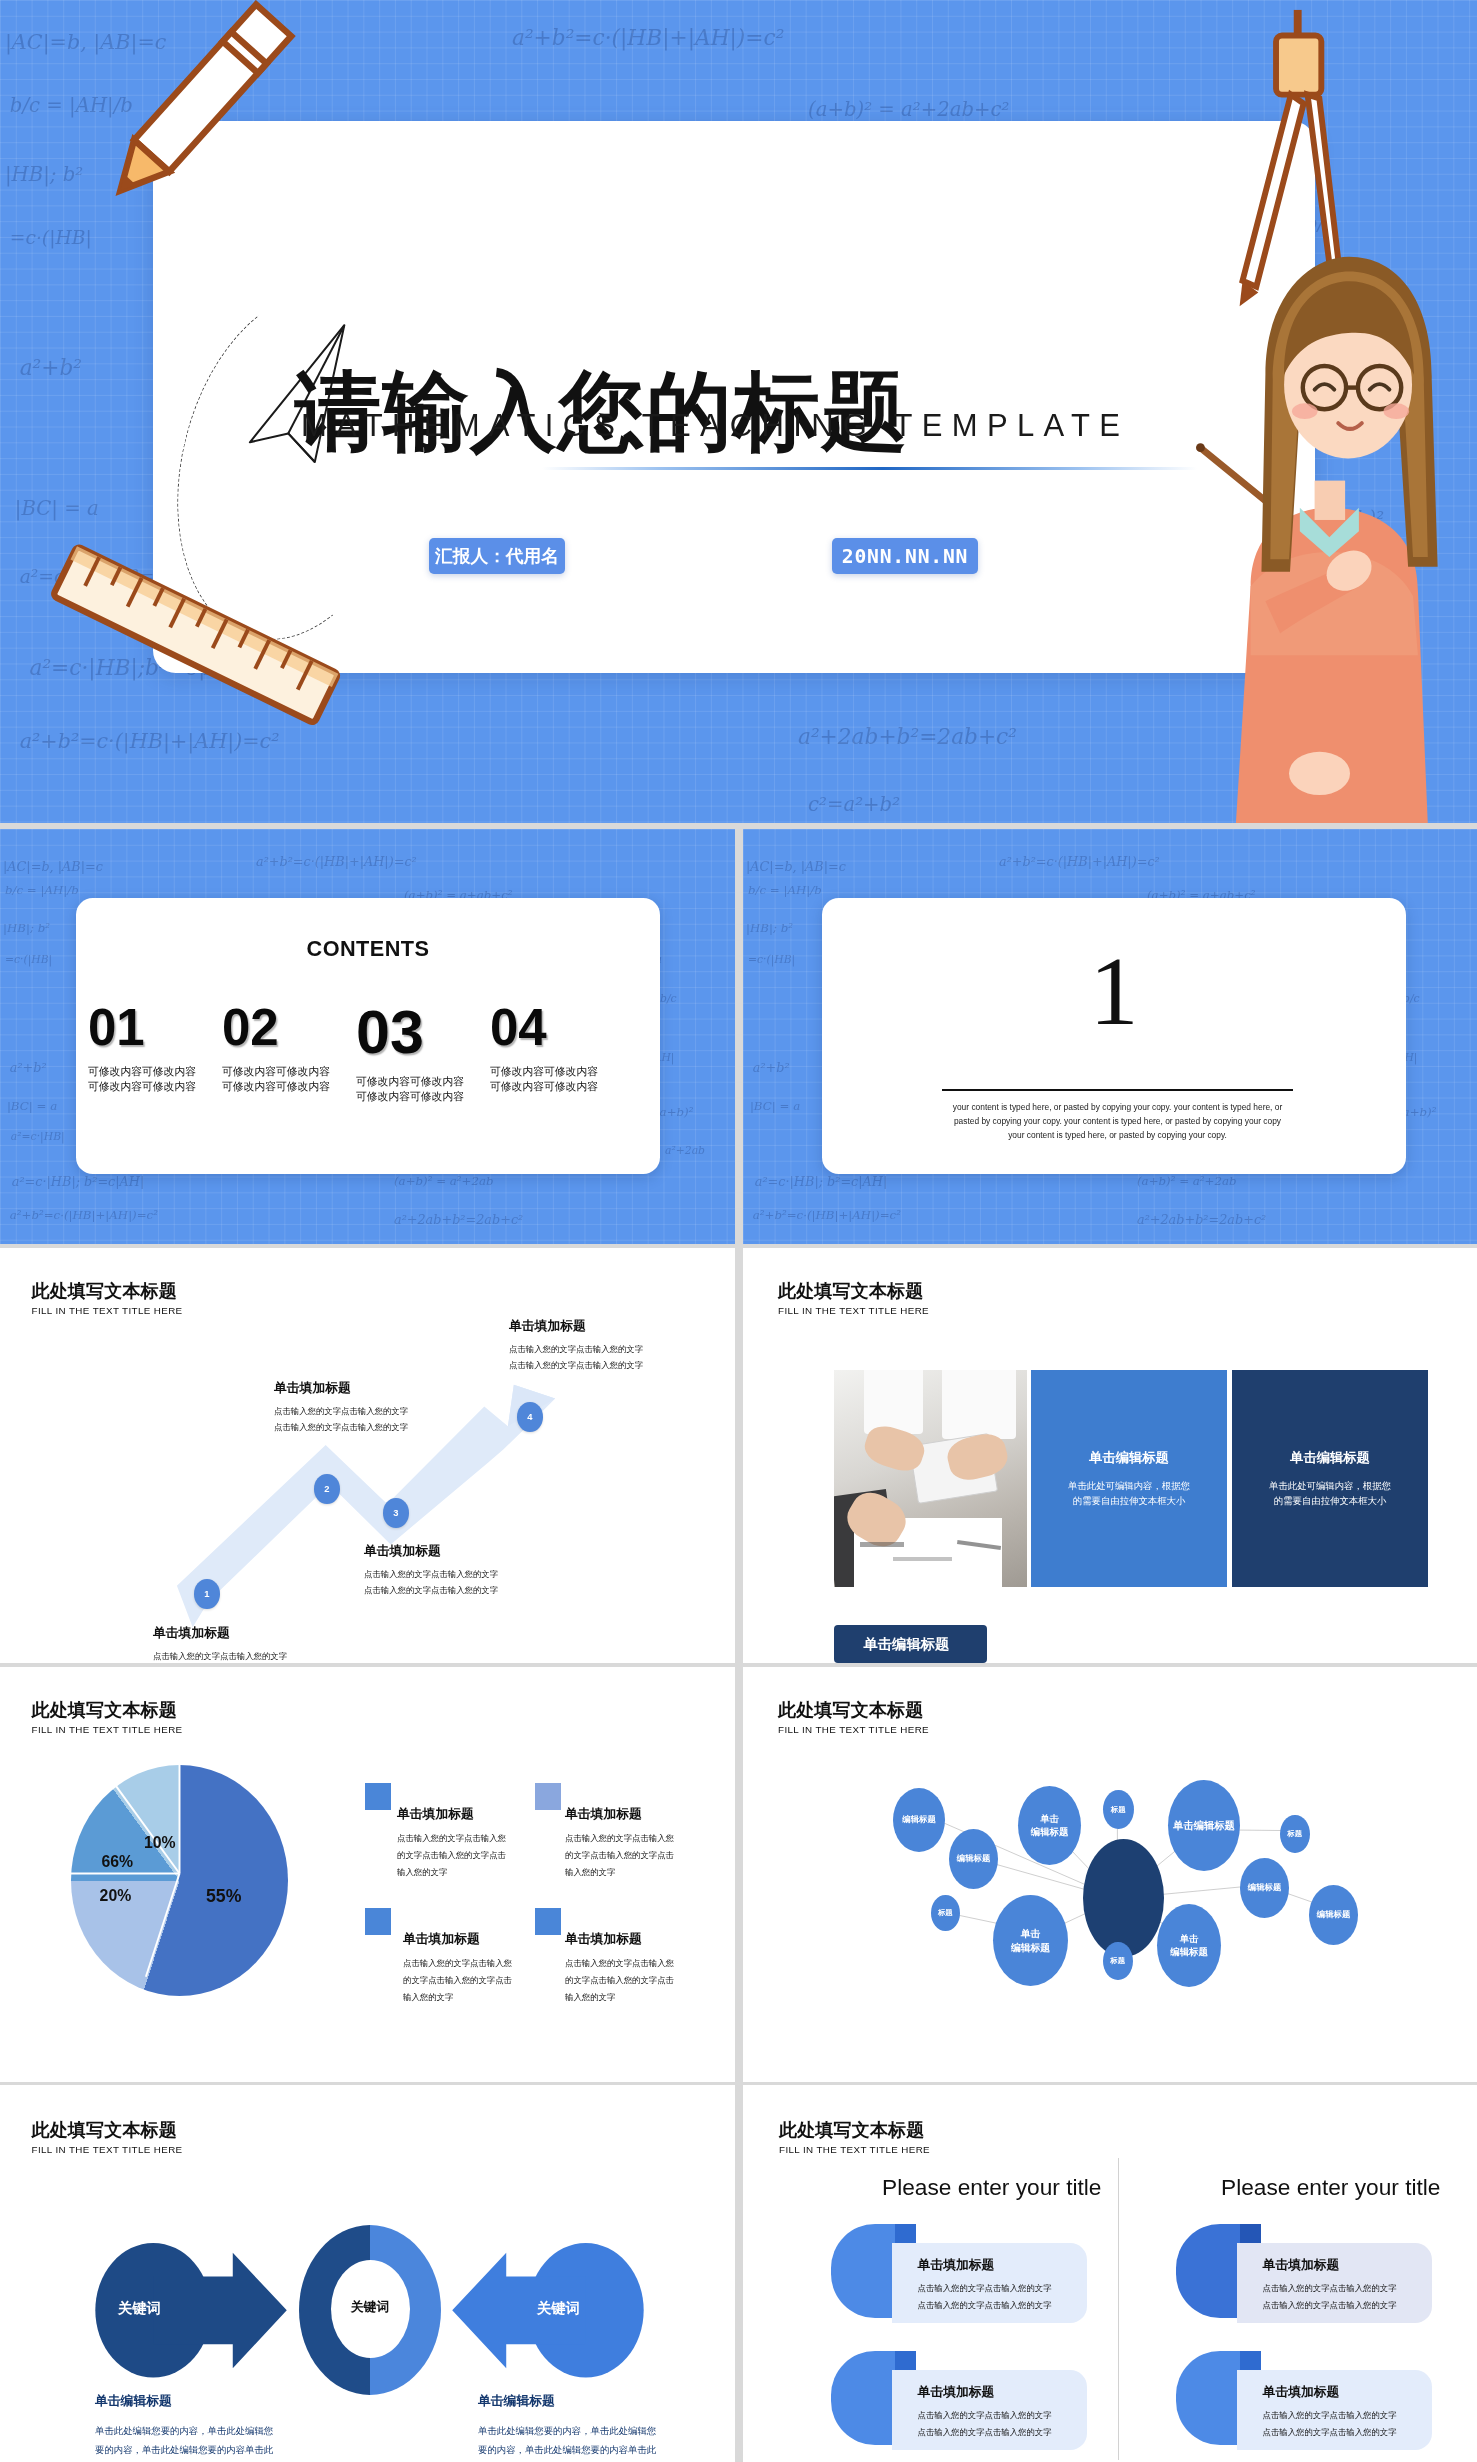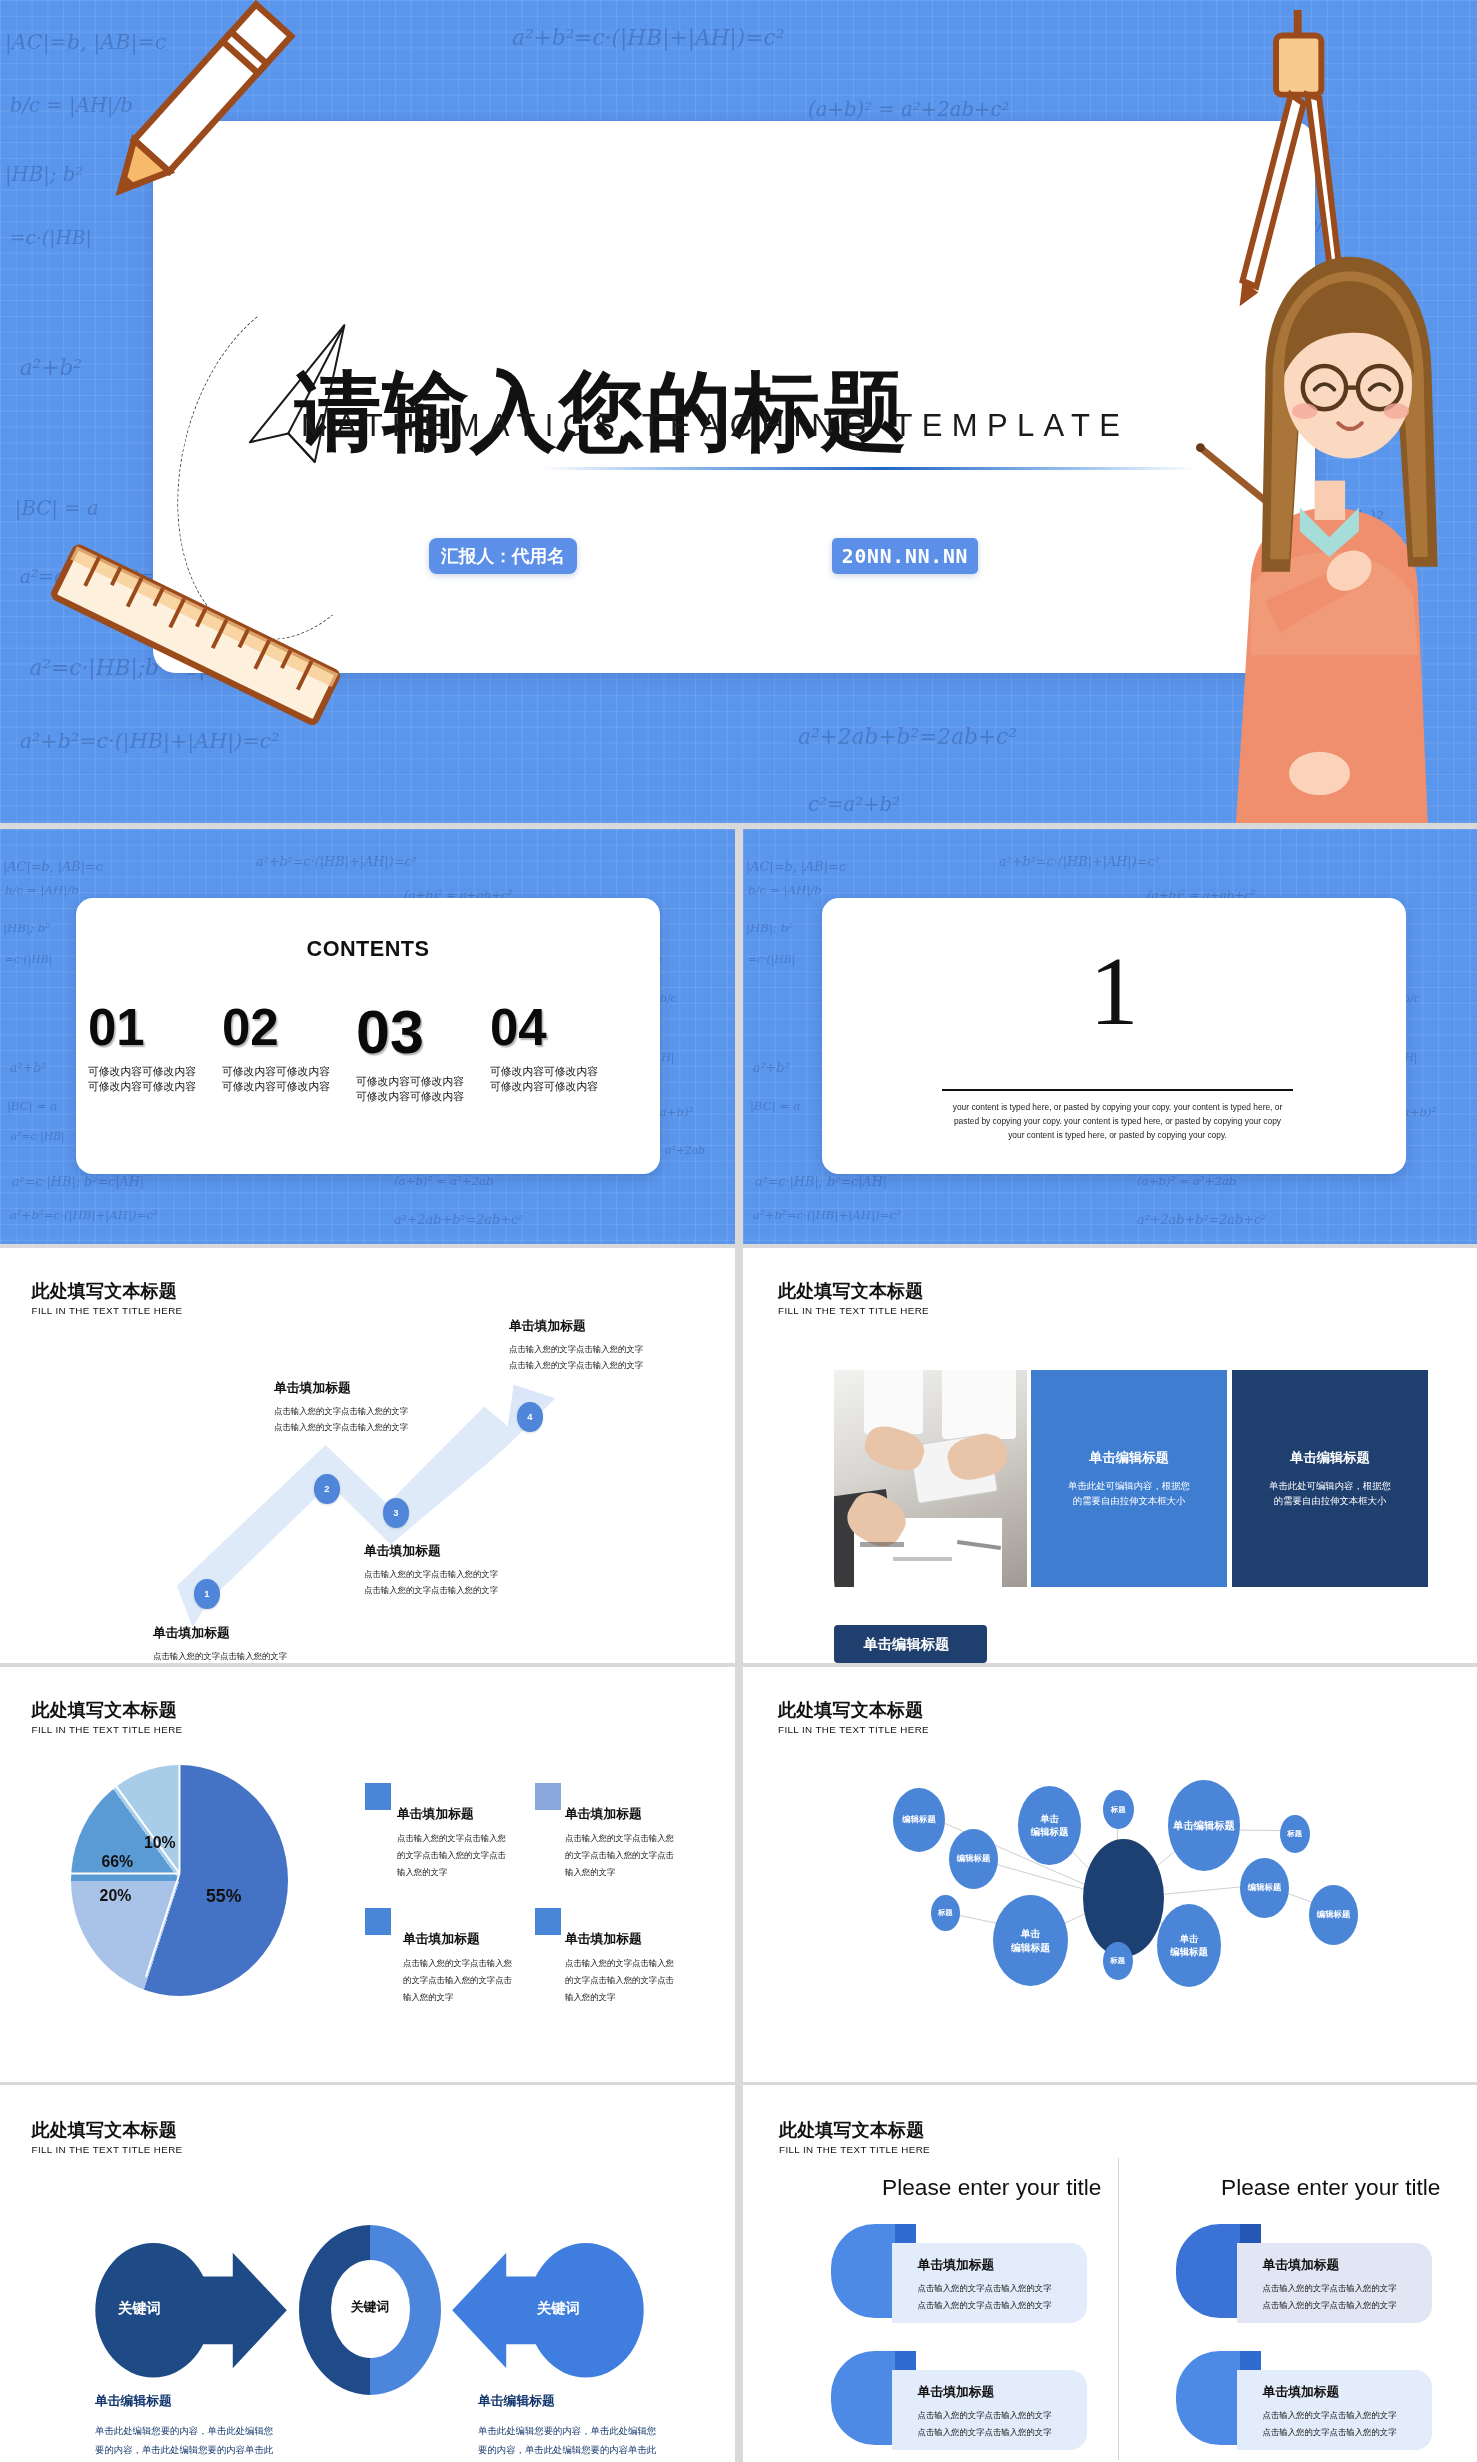--- a/index.html
+++ b/index.html
@@ -279,21 +279,21 @@
 
     <path d="M478 428 Q502 452 526 428" fill="none" stroke="#b5604a" stroke-width="8" stroke-linecap="round"></path>
 
     <ellipse cx="440" cy="1140" rx="62" ry="44" fill="#fbd3bb"></ellipse>
   </svg>
 
   <div class="hero-title" style="left:295px; top:492px; transform:translateY(-138px); font-size:86px;">请输入您的标题</div>
   <div class="hero-sub" style="left:301px; top:408px; font-size:31px; letter-spacing:.30em;">MATHEMATICS TEACHING TEMPLATE</div>
   <div class="hero-rule" style="left:542px; top:467px; width:655px;"></div>
 
-  <div class="badge" style="left:429px; top:538px; width:148px; height:36px; font-size:17.7px;border-radius:8px;">汇报人：代用名</div>
+  <div class="badge" style="left:429px; top:538px; width:136px; height:36px; font-size:17.7px;">汇报人：代用名</div>
   <div class="badge mono" style="left:832px; top:538px; width:146px; height:36px; font-size:19.7px;">20NN.NN.NN</div>
 </div>
 
 <div class="slide half" style="top:829px; left:0;">
   <div class="mathbg"></div>
   <div class="formulas">
     <span style="left:3px;  top:29.5px;  font-size:12.8px;">|AC|=b, |AB|=c</span>
     <span style="left:256px;top:24.6px;  font-size:12.8px;">a²+b²=c·(|HB|+|AH|)=c²</span>
     <span style="left:4.9px; top:54px; font-size:11.8px;">b/c = |AH|/b</span>
     <span style="left:404px;top:59px; font-size:11.8px;">(a+b)² = a+ab+c²</span>

